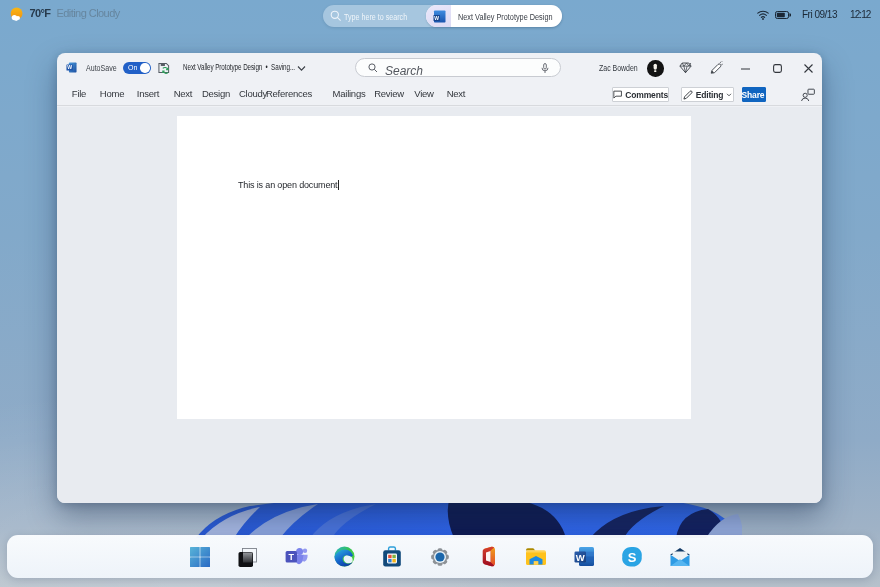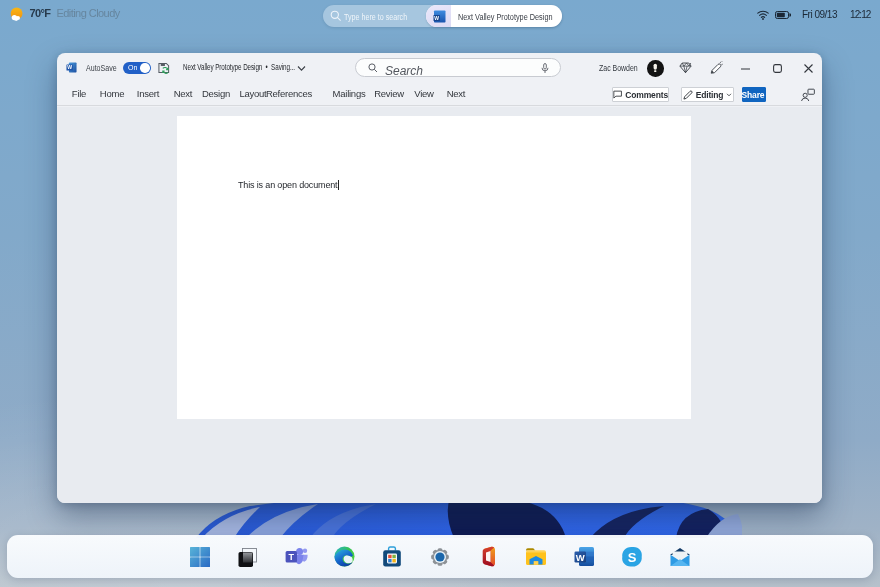--- a/index.html
+++ b/index.html
@@ -205,21 +205,21 @@
   <svg style="position:absolute;left:747px;top:11px" width="9" height="9" viewBox="0 0 9 9">
       <path d="M0.5,0.5 L8.5,8.5 M8.5,0.5 L0.5,8.5" stroke="#33373d" stroke-width="1.1"></path>
     </svg>
 
   <div id="tabsrow">
     <span class="tab" style="left:22px">File</span>
     <span class="tab" style="left:55px">Home</span>
     <span class="tab" style="left:91px">Insert</span>
     <span class="tab" style="left:126px">Next</span>
     <span class="tab" style="left:159px">Design</span>
-    <span class="tab" style="left:196px">Layout</span>
+    <span class="tab" style="left:196px">Cloudy</span>
     <span class="tab" style="left:232px">References</span>
     <span class="tab" style="left:292px">Mailings</span>
     <span class="tab" style="left:332px">Review</span>
     <span class="tab" style="left:367px">View</span>
     <span class="tab" style="left:399px">Next</span>
     <div class="btn" style="left:555px;width:57px">
       <svg width="10" height="9" viewBox="0 0 11 10" style="margin-right:3px">
           <path d="M1,1 h9 v6 h-6.5 l-2.5,2.2 v-2.2 h0 z" fill="none" stroke="#2b2f35" stroke-width="1"></path>
         </svg>
       Comments

